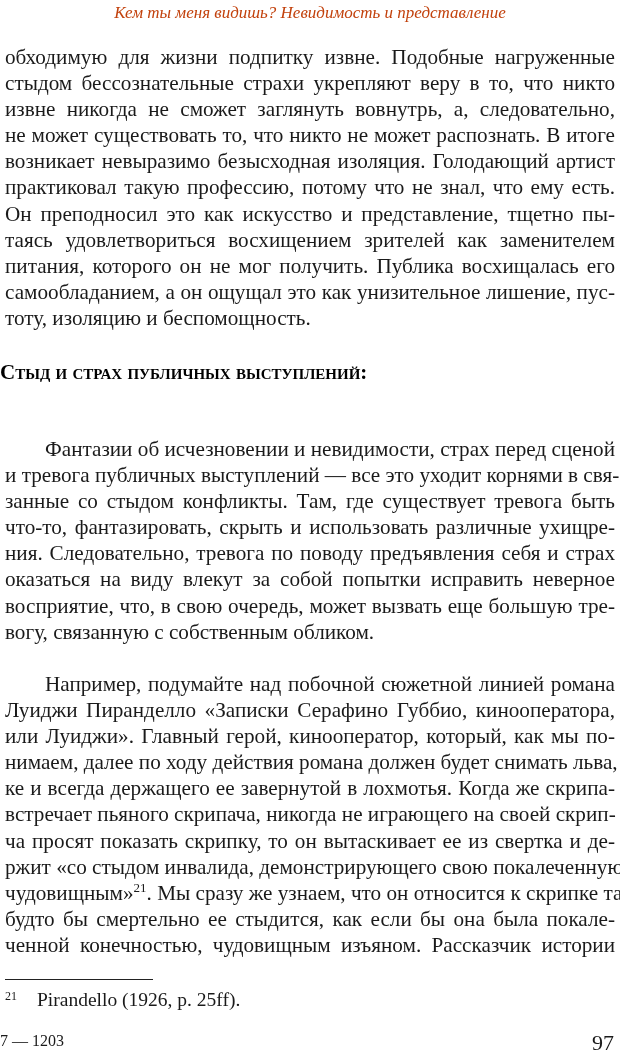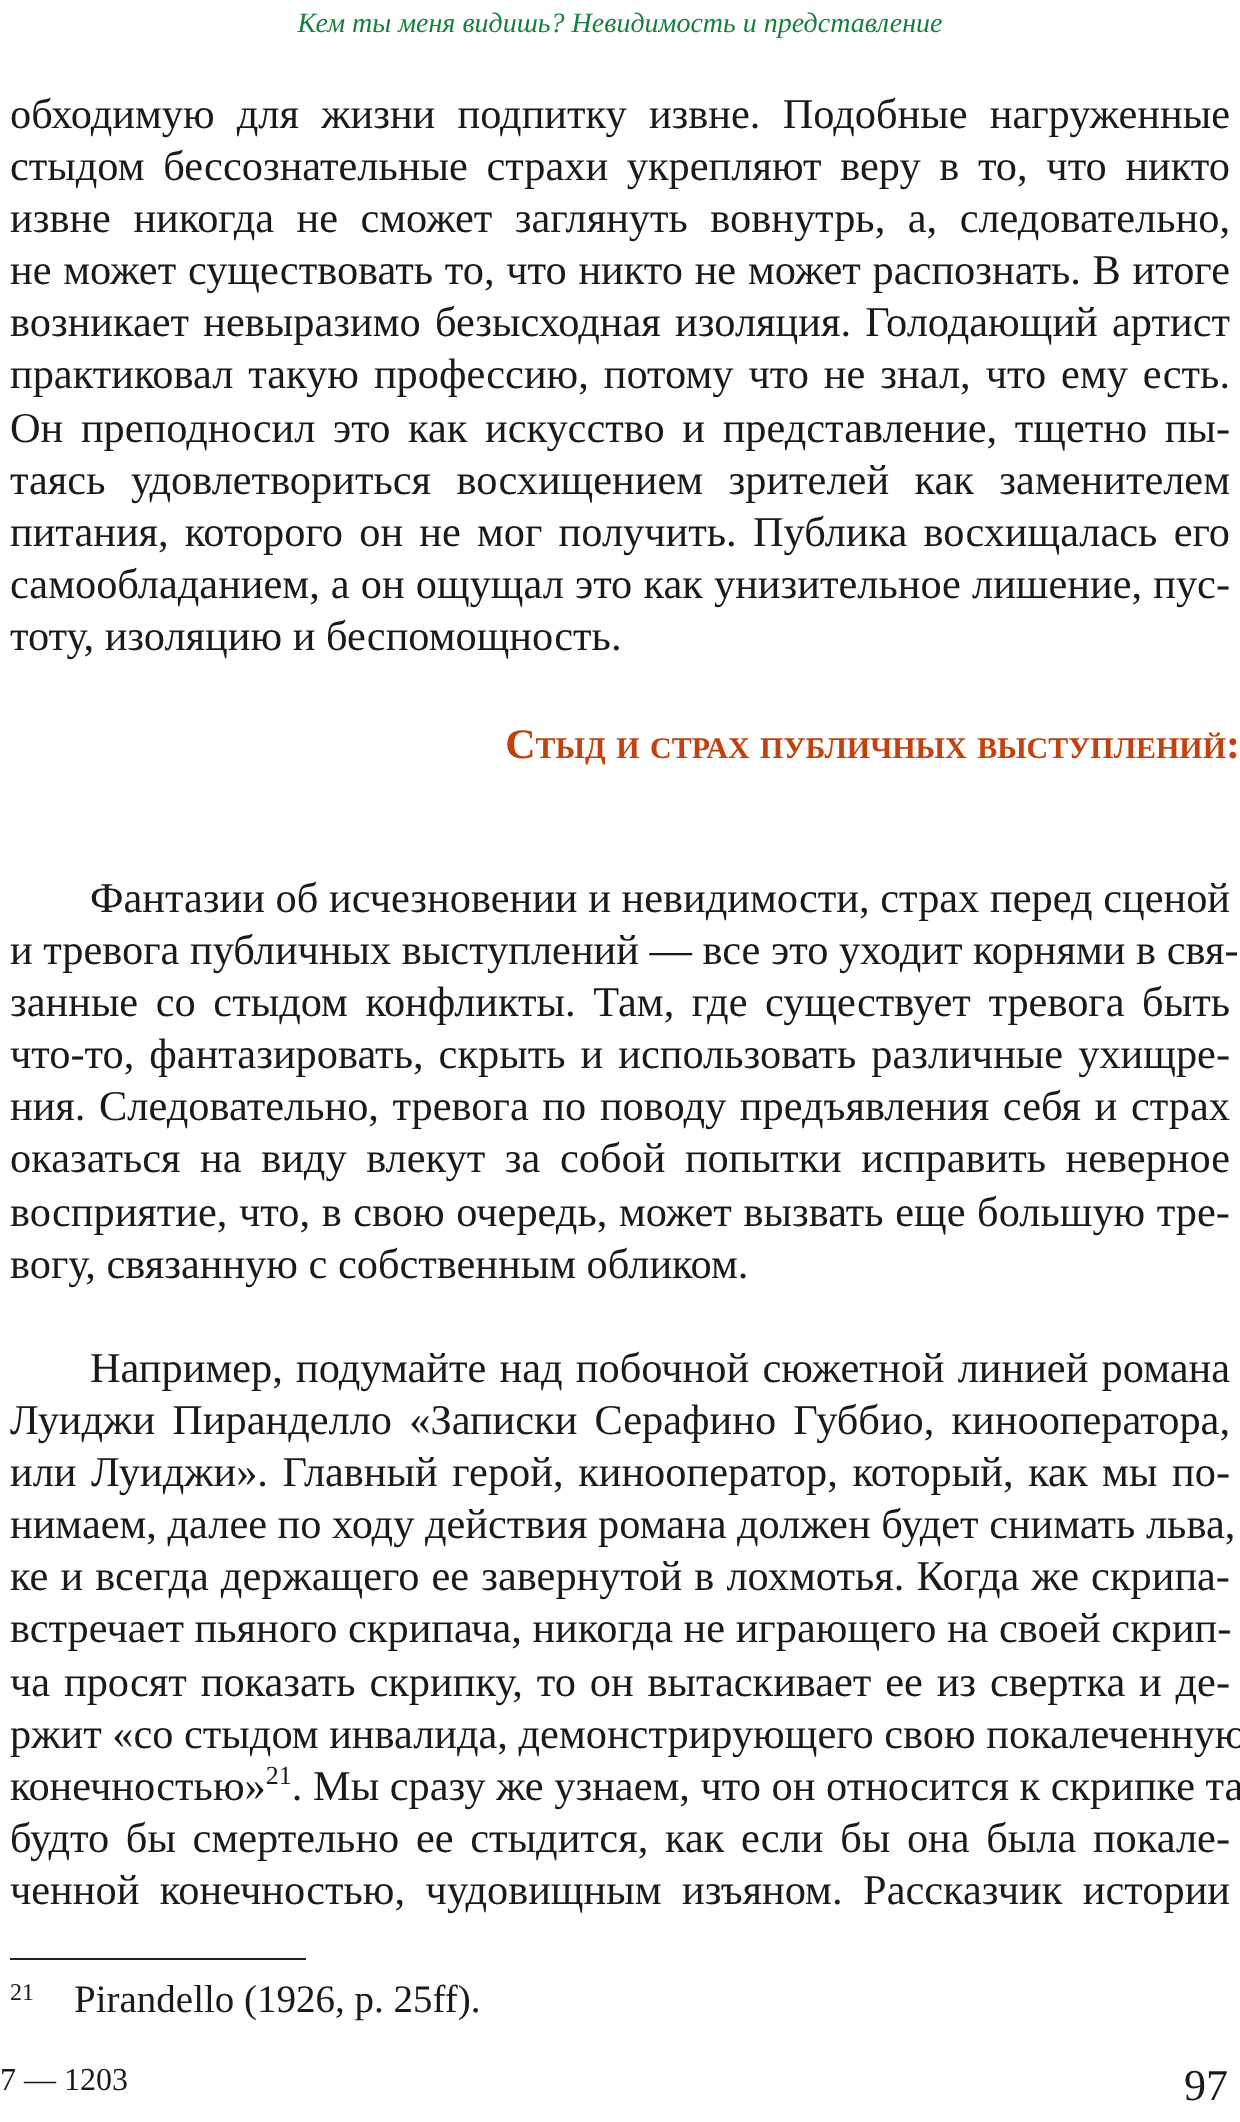--- a/index.html
+++ b/index.html
@@ -16,23 +16,23 @@
       font-family: "DejaVu Serif", "Liberation Serif", serif;
     }
     .running-head {
       position: absolute;
       top: 2px;
       left: 0;
       width: 620px;
       text-align: center;
       font-family: "Liberation Serif", serif;
       font-style: italic;
-      font-size: 14px;
+      font-size: 17px;
       line-height: 22px;
-      color: #15803d;
+      color: #c2410c;
     }
     .text-block {
       position: absolute;
       left: 5px;
       width: 610px;
       font-family: Liberation Serif, serif;
       font-size: 21.2px;
       line-height: 26.1px;
       text-align: justify;
       text-align-last: left;
@@ -52,26 +52,26 @@
     }
     .para-1 { top: 44px; }
     .para-2 { top: 436px; }
     .para-3 { top: 671px; }
 
     .section-heading {
       position: absolute;
       top: 357px;
       left: 0;
       width: 620px;
-      text-align: right;
+      text-align: left;
       font-family: "Liberation Serif", serif;
       font-weight: bold;
       font-size: 21px;
       line-height: 30px;
-      color: #c2410c;
+      color: #000000;
     }
     .section-heading .sc {
       font-variant: small-caps;
     }
 
     .footnote-rule {
       position: absolute;
       top: 979px;
       left: 5px;
       width: 148px;
@@ -151,21 +151,21 @@
 
 <div class="text-block para-3">
   <span class="line indent">Например, подумайте над побочной сюжетной линией романа</span>
   <span class="line">Луиджи Пиранделло «Записки Серафино Губбио, кинооператора,</span>
   <span class="line">или Луиджи». Главный герой, кинооператор, который, как мы по-</span>
   <span class="line">нимаем, далее по ходу действия романа должен будет снимать льва,</span>
   <span class="line">ке и всегда держащего ее завернутой в лохмотья. Когда же скрипа-</span>
   <span class="line">встречает пьяного скрипача, никогда не играющего на своей скрип-</span>
   <span class="line">ча просят показать скрипку, то он вытаскивает ее из свертка и де-</span>
   <span class="line">ржит «со стыдом инвалида, демонстрирующего свою покалеченную</span>
-  <span class="line"><span>конечностью»</span><sup class="fn-ref">21</sup><span>. Мы сразу же узнаем, что он относится к скрипке так,</span></span>
+  <span class="line"><span>чудовищным»</span><sup class="fn-ref">21</sup><span>. Мы сразу же узнаем, что он относится к скрипке так,</span></span>
   <span class="line">будто бы смертельно ее стыдится, как если бы она была покале-</span>
   <span class="line">ченной конечностью, чудовищным изъяном. Рассказчик истории</span>
 </div>
 
 <div class="footnote-rule"></div>
 
 <div class="footnote">
   <span class="fn-num">21</span><span>Pirandello (1926, p. 25ff).</span>
 </div>
 

